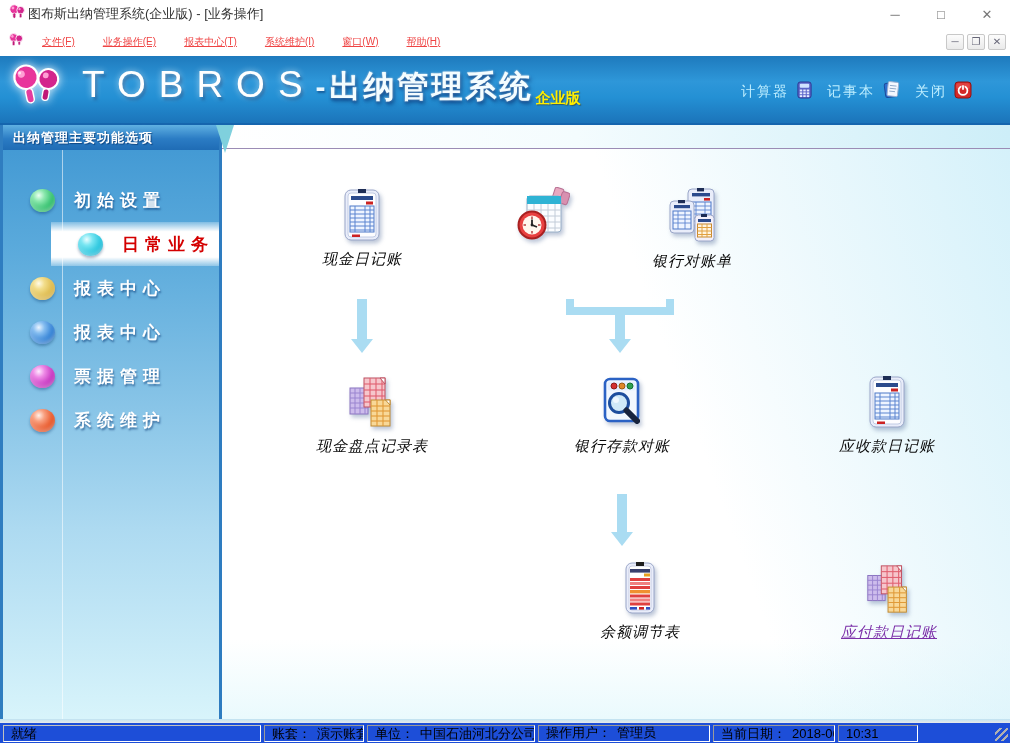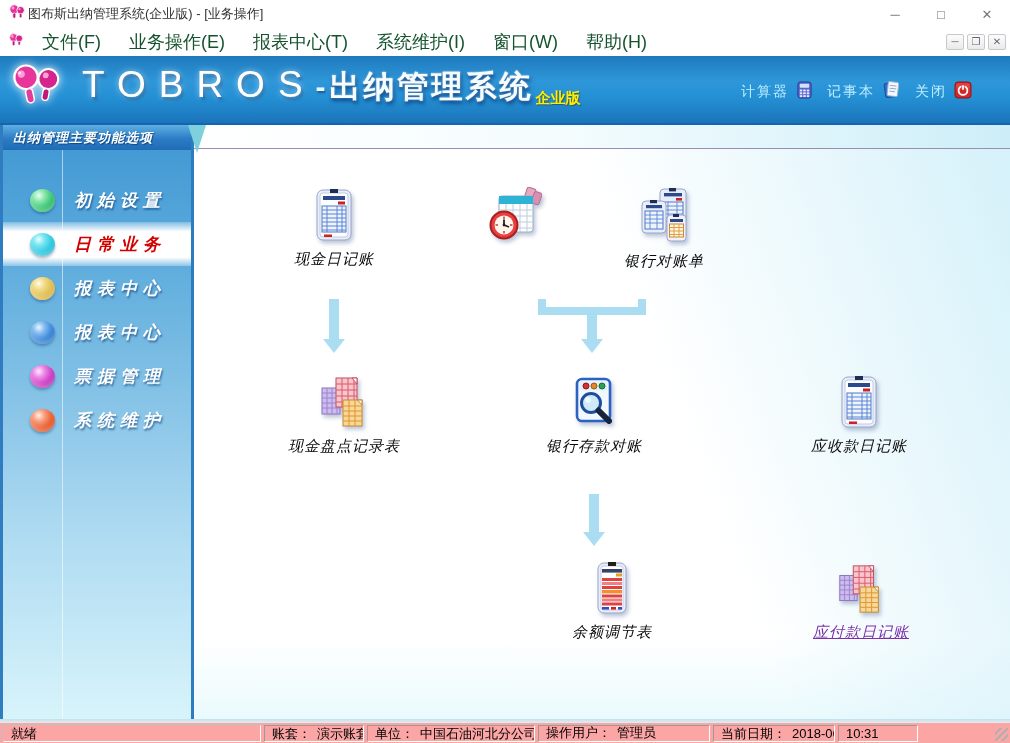--- a/index.html
+++ b/index.html
@@ -7,21 +7,21 @@
   body { font-family:"Liberation Sans","DejaVu Sans",sans-serif; overflow:hidden; background:#fff; position:relative; }
 
   
   .titlebar { height:28px; background:#ffffff; display:flex; align-items:center; padding-left:8px; }
   .titlebar .app-title { font-size:13px; color:#333; margin-left:2px; flex:1; }
   .tb-btn { width:46px; height:28px; display:flex; align-items:center; justify-content:center;
             color:#777; font-size:13px; cursor:default; }
 
   
   .menubar { height:28px; background:#ffffff; display:flex; align-items:center; padding:0 4px 0 8px; }
-  .menu-item { font-size:18px; color:#14532d; padding:5px 14px; cursor:default; }
+  .menu-item { font-size:10px; color:#ef4444; padding:5px 14px; cursor:default;text-decoration:underline; }
   .menubar .spacer { flex:1; }
   .mdi-btn { width:18px; height:16px; margin-left:3px; background:linear-gradient(#fcfcfc,#eaeaea);
              border:1px solid #c8c8c8; border-radius:2px; color:#667; font-size:10px; line-height:14px;
              text-align:center; }
 
   
   .banner { height:69px; background:linear-gradient(180deg,#1e7abd 0%,#2e97d9 38%,#2490d4 62%,#1b74ba 100%);
             border-bottom:2px solid #1565ae; position:relative; display:flex; align-items:center; }
   .logo-wrap { margin-left:10px; filter:drop-shadow(0 0 5px rgba(255,255,255,.9)); }
   .brandline { display:flex; align-items:baseline; margin-left:14px; position:relative; top:-4px; }
@@ -38,35 +38,35 @@
            -webkit-mask-image:linear-gradient(0deg,transparent 45%,#000 100%);
            mask-image:linear-gradient(0deg,transparent 45%,#000 100%); }
   .banner-links { position:absolute; right:38px; top:24px; display:flex; align-items:center; gap:14px;text-align:right; }
   .banner-link { display:flex; align-items:center; gap:7px; cursor:pointer; }
   .banner-link .lbl { color:#bdeeff; font-size:14px; letter-spacing:2px; }
 
   
   .bodyrow { display:flex; height:594px; }
 
   
-  .sidebar { width:194px; position:relative;
+  .sidebar { width:222px; position:relative;
       background:linear-gradient(180deg,#3e96d2 0%,#5cabdc 22%,#84c2e6 45%,#addaf1 68%,#d8f4fb 100%);
-      border-left:3px solid #2f7dc0; border-right:3px solid #2e7cc0;font-style:italic; }
+      border-left:3px solid #2f7dc0; border-right:3px solid #2e7cc0; }
   .sidebar::after { content:""; position:absolute; top:25px; bottom:0; left:59px; width:1px;
       background:rgba(255,255,255,.55); }
   .side-header { height:25px; background:linear-gradient(180deg,#5fb0e2 0%,#2b7cc4 55%,#1f6cb5 100%);
       color:#fff; font-size:13px; font-weight:bold; letter-spacing:1px; line-height:25px;
       padding-left:10px; text-shadow:1px 1px 1px rgba(0,40,90,.6); }
   .side-items { margin-top:28px; position:relative; z-index:2; }
   .side-item { height:44px; display:flex; align-items:center; padding-left:27px; cursor:pointer; }
   .side-item .sphere { width:25px; height:23px; border-radius:50%; margin-right:19px; flex:none;
       box-shadow:0 2px 3px rgba(0,50,100,.35), inset 0 -3px 4px rgba(255,255,255,.35); }
   .side-item .slabel { font-size:17px; font-weight:bold; color:#ffffff; letter-spacing:6px; white-space:nowrap;
       text-shadow:1px 2px 2px rgba(8,55,115,.6); }
-  .side-item.selected { background:linear-gradient(180deg,rgba(255,255,255,.25) 0%,#ffffff 22%,#ffffff 80%,rgba(255,255,255,.3) 100%); }
+  .side-item.selected { background:linear-gradient(180deg,rgba(255,255,255,.25) 0%,#ffffff 22%,#ffffff 80%,rgba(255,255,255,.3) 100%);margin-left:48px; }
   .side-item.selected .slabel { color:#d40000; text-shadow:1px 1px 0 rgba(255,255,255,.9); }
   .sph-green   { background:radial-gradient(circle at 35% 28%, #eafff2 0%, #8ce8ae 25%, #2fbf6b 62%, #149048 100%); }
   .sph-cyan    { background:radial-gradient(circle at 35% 28%, #eafdff 0%, #7ae6f2 25%, #25c4dd 62%, #0f93b8 100%); }
   .sph-gold    { background:radial-gradient(circle at 35% 28%, #fffbe8 0%, #f2dd8a 25%, #ddb94a 62%, #b08a20 100%); }
   .sph-blue    { background:radial-gradient(circle at 35% 28%, #eaf4ff 0%, #85bdf0 25%, #2f7fd4 62%, #1456a0 100%); }
   .sph-magenta { background:radial-gradient(circle at 35% 28%, #ffeaff 0%, #ee8ae6 25%, #c633c0 62%, #8f1090 100%); }
   .sph-red     { background:radial-gradient(circle at 35% 28%, #fff0e8 0%, #f8a080 25%, #e85526 62%, #b03010 100%); }
 
   
   .main { flex:1; display:flex; flex-direction:column; position:relative; background:#fff; }
@@ -90,21 +90,21 @@
   .n6 { left:585px; top:225px; }
   .n7 { left:338px; top:411px; }
   .n8 { left:587px; top:413px; }
 
   .arr { position:absolute; background:#aadcf2; }
   .arr-head { position:absolute; width:0; height:0;
       border-left:11px solid transparent; border-right:11px solid transparent; border-top:14px solid #aadcf2; }
 
   
   .win-bottom { height:4px; background:linear-gradient(180deg,#bfe2f2,#e9e9e9); }
-  .statusbar { height:20px; background:#fca5a5; display:flex; align-items:center; gap:3px;
+  .statusbar { height:20px; background:#1d4ed8; display:flex; align-items:center; gap:3px;
       padding:0 3px; font-size:13px; color:#000; position:relative; }
   .seg { height:17px; line-height:15px; padding:0 7px; white-space:nowrap; overflow:hidden;
       border:1px solid; border-color:#9a9a9a #ffffff #ffffff #9a9a9a; }
   .seg b { font-weight:normal; margin-right:6px; }
   .seg-ready { width:258px; border-color:#c0c0c0 #fff #fff #c0c0c0; }
   .seg-book  { width:100px; }
   .seg-unit  { width:168px; }
   .seg-user  { width:172px;font-family:Liberation Mono, monospace; }
   .seg-date  { width:122px; }
   .seg-time  { width:80px;  }

